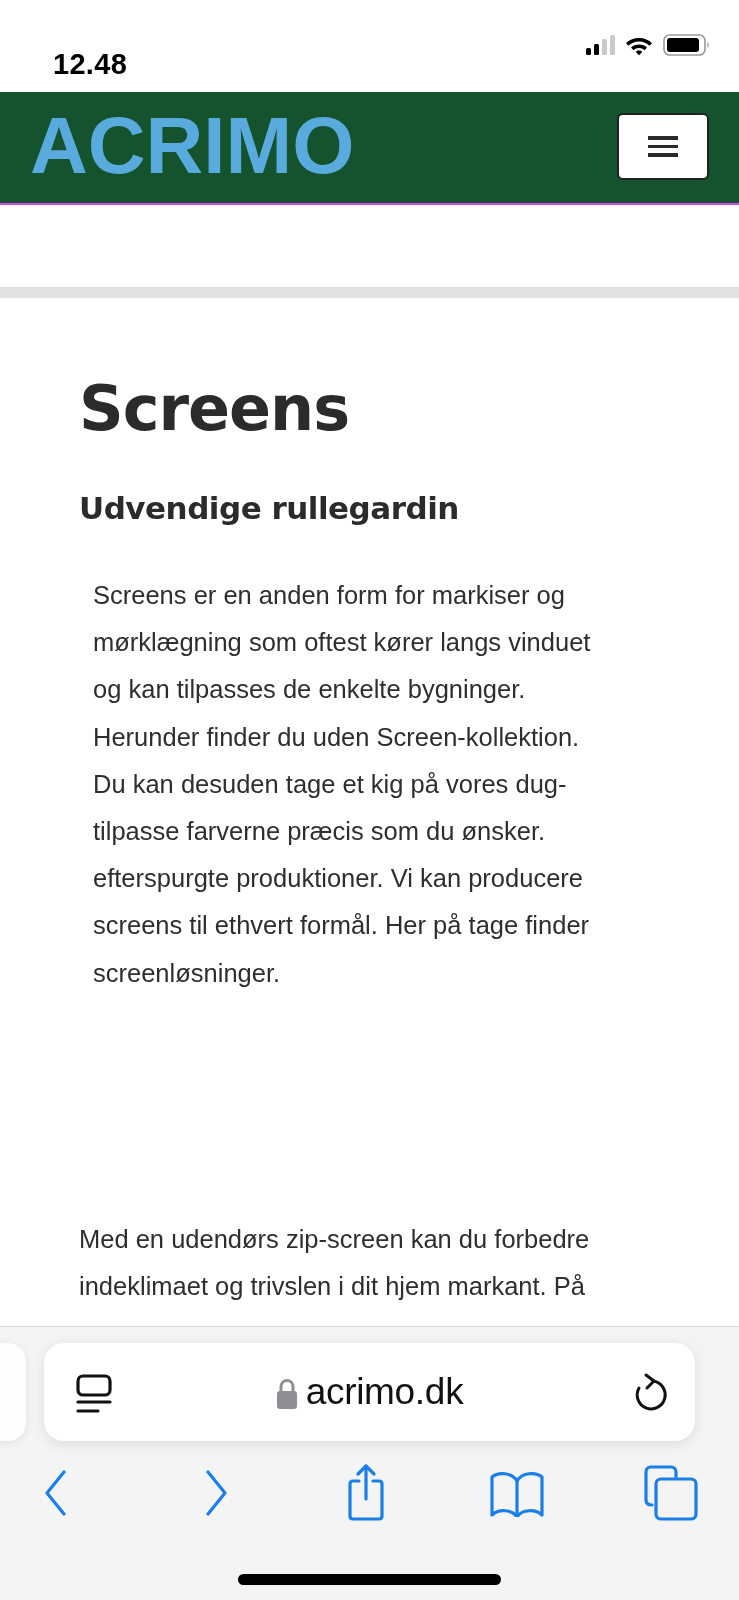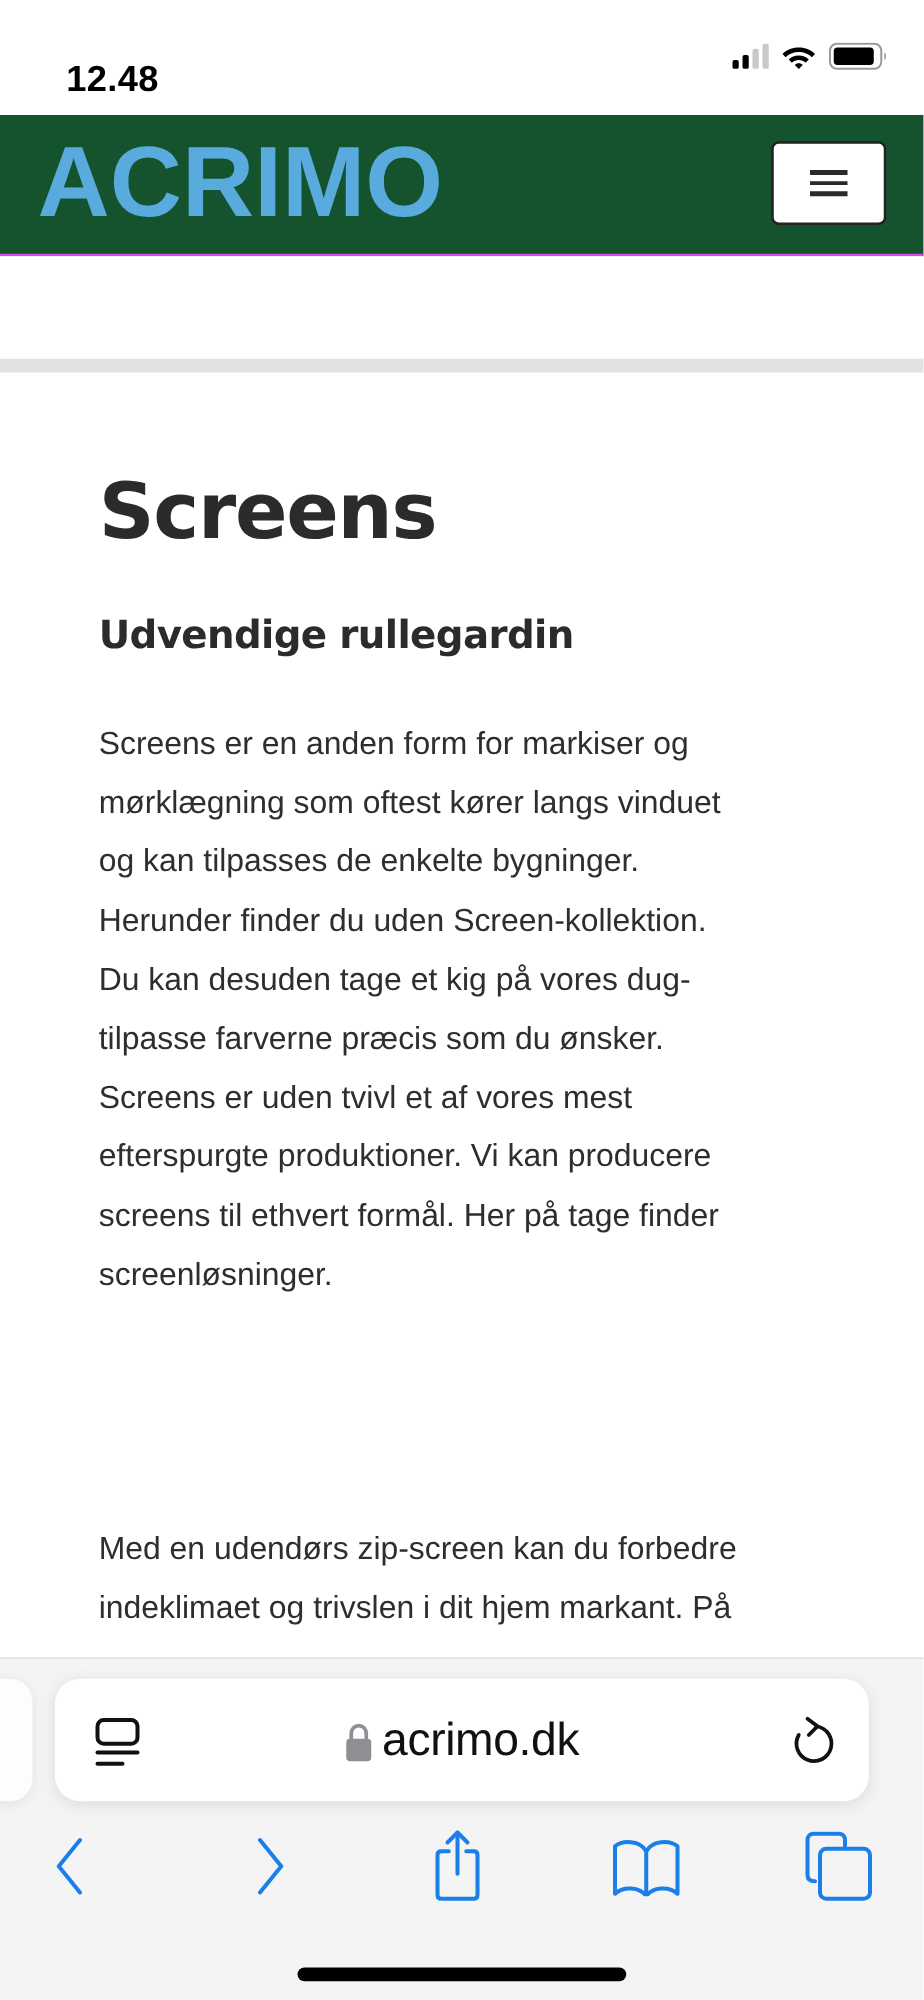--- a/index.html
+++ b/index.html
@@ -52,21 +52,21 @@
       position: absolute; left: 79px; top: 195px;
       font-family: "DejaVu Sans", sans-serif; font-weight: 700; font-size: 31px;
       color: #2b2b2b; letter-spacing: -0.5px; line-height: 1;
     }
     .paragraph {
       position: absolute; left: 79px; width: 600px;
       font-family: "Liberation Sans", sans-serif; font-size: 25.5px; line-height: 47.2px;
       color: #2e2e2e;
     }
     .paragraph .line { display: block; white-space: nowrap; }
-    .p1 { top: 274px; }
+    .p1 { top: 274px; margin-left: 14px; }
     .p2 { top: 918px; }
 
     
     .safari-bar {
       position: absolute; left: 0; top: 1326px; width: 739px; height: 274px;
       background: #f4f4f4; border-top: 1px solid #d9d9d9;
     }
     .prev-tab-stub {
       position: absolute; left: -30px; top: 16px; width: 56px; height: 98px;
       background: #fdfdfd; border-radius: 18px;
@@ -135,21 +135,20 @@
     <h1 class="page-title">Screens</h1>
     <h2 class="subtitle">Udvendige rullegardin</h2>
 
     <p class="paragraph p1">
       <span class="line">Screens er en anden form for markiser og</span>
       <span class="line">mørklægning som oftest kører langs vinduet</span>
       <span class="line">og kan tilpasses de enkelte bygninger.</span>
       <span class="line">Herunder finder du uden Screen-kollektion.</span>
       <span class="line">Du kan desuden tage et kig på vores dug-</span>
       <span class="line">tilpasse farverne præcis som du ønsker.</span>
-      <span class="line">Screens er uden tvivl et af vores mest</span>
       <span class="line">efterspurgte produktioner. Vi kan producere</span>
       <span class="line">screens til ethvert formål. Her på tage finder</span>
       <span class="line">screenløsninger.</span>
     </p>
 
     <p class="paragraph p2">
       <span class="line">Med en udendørs zip-screen kan du forbedre</span>
       <span class="line">indeklimaet og trivslen i dit hjem markant. På</span>
     </p>
   </main>

